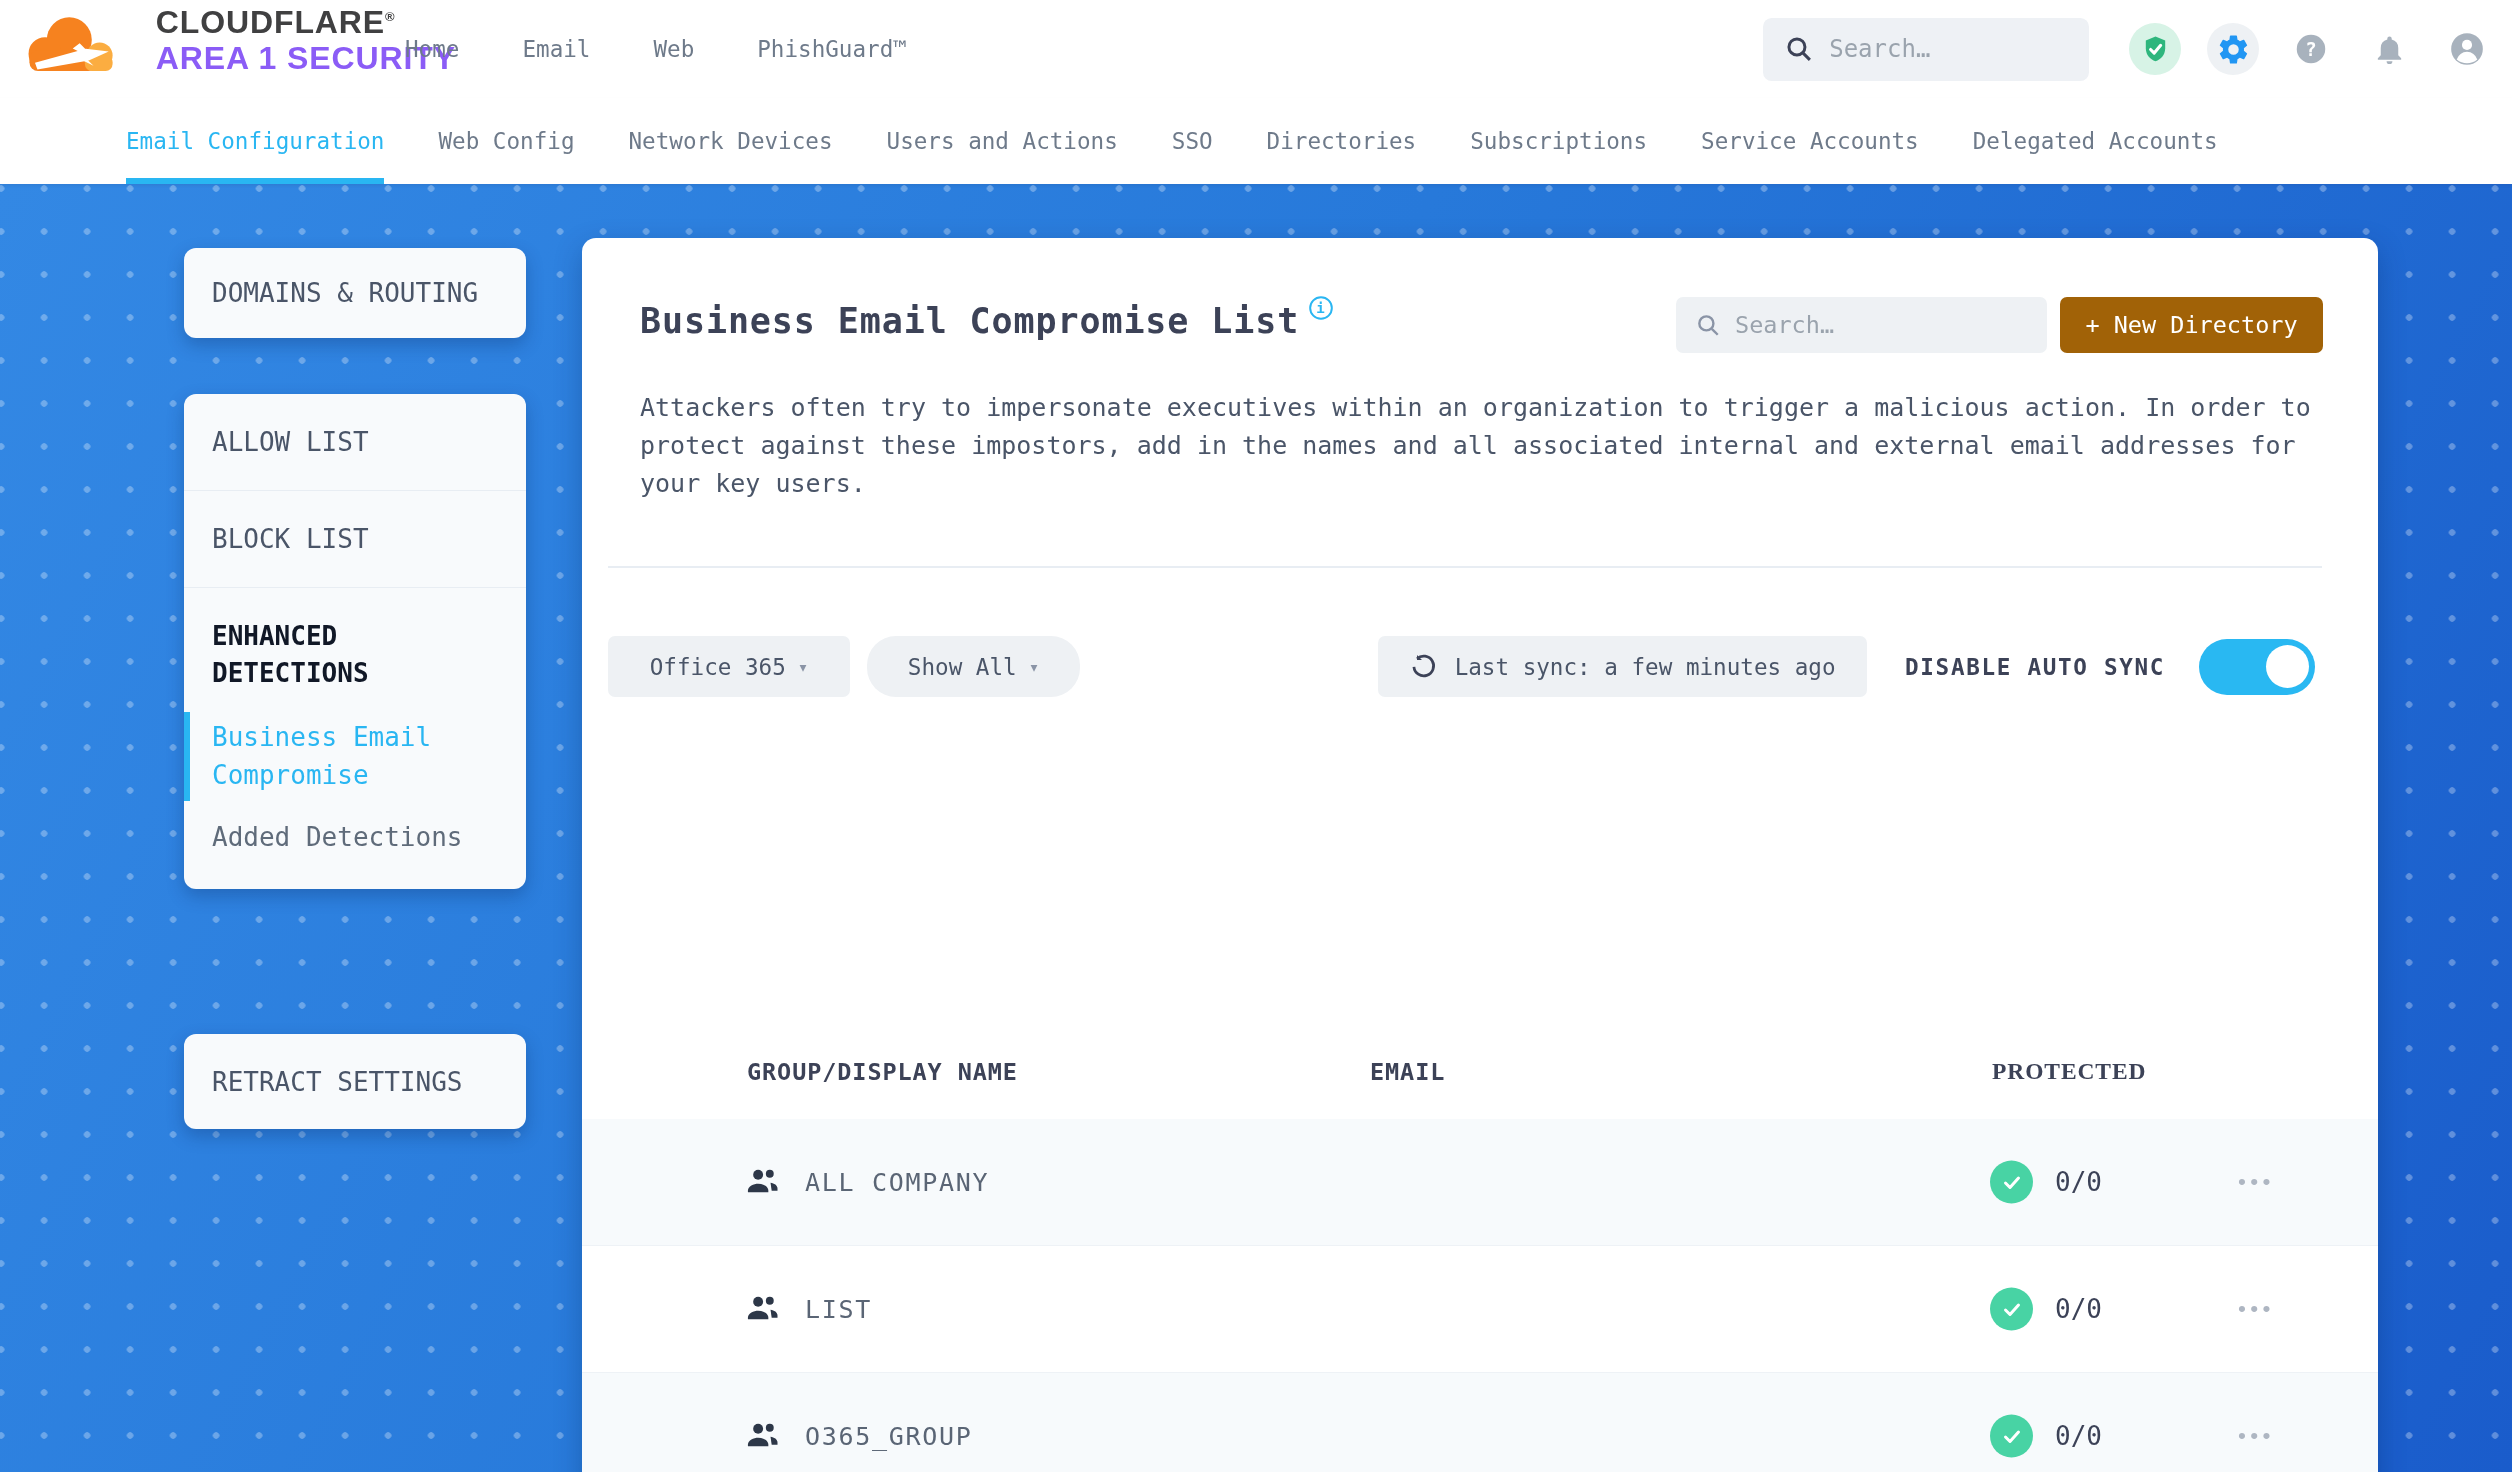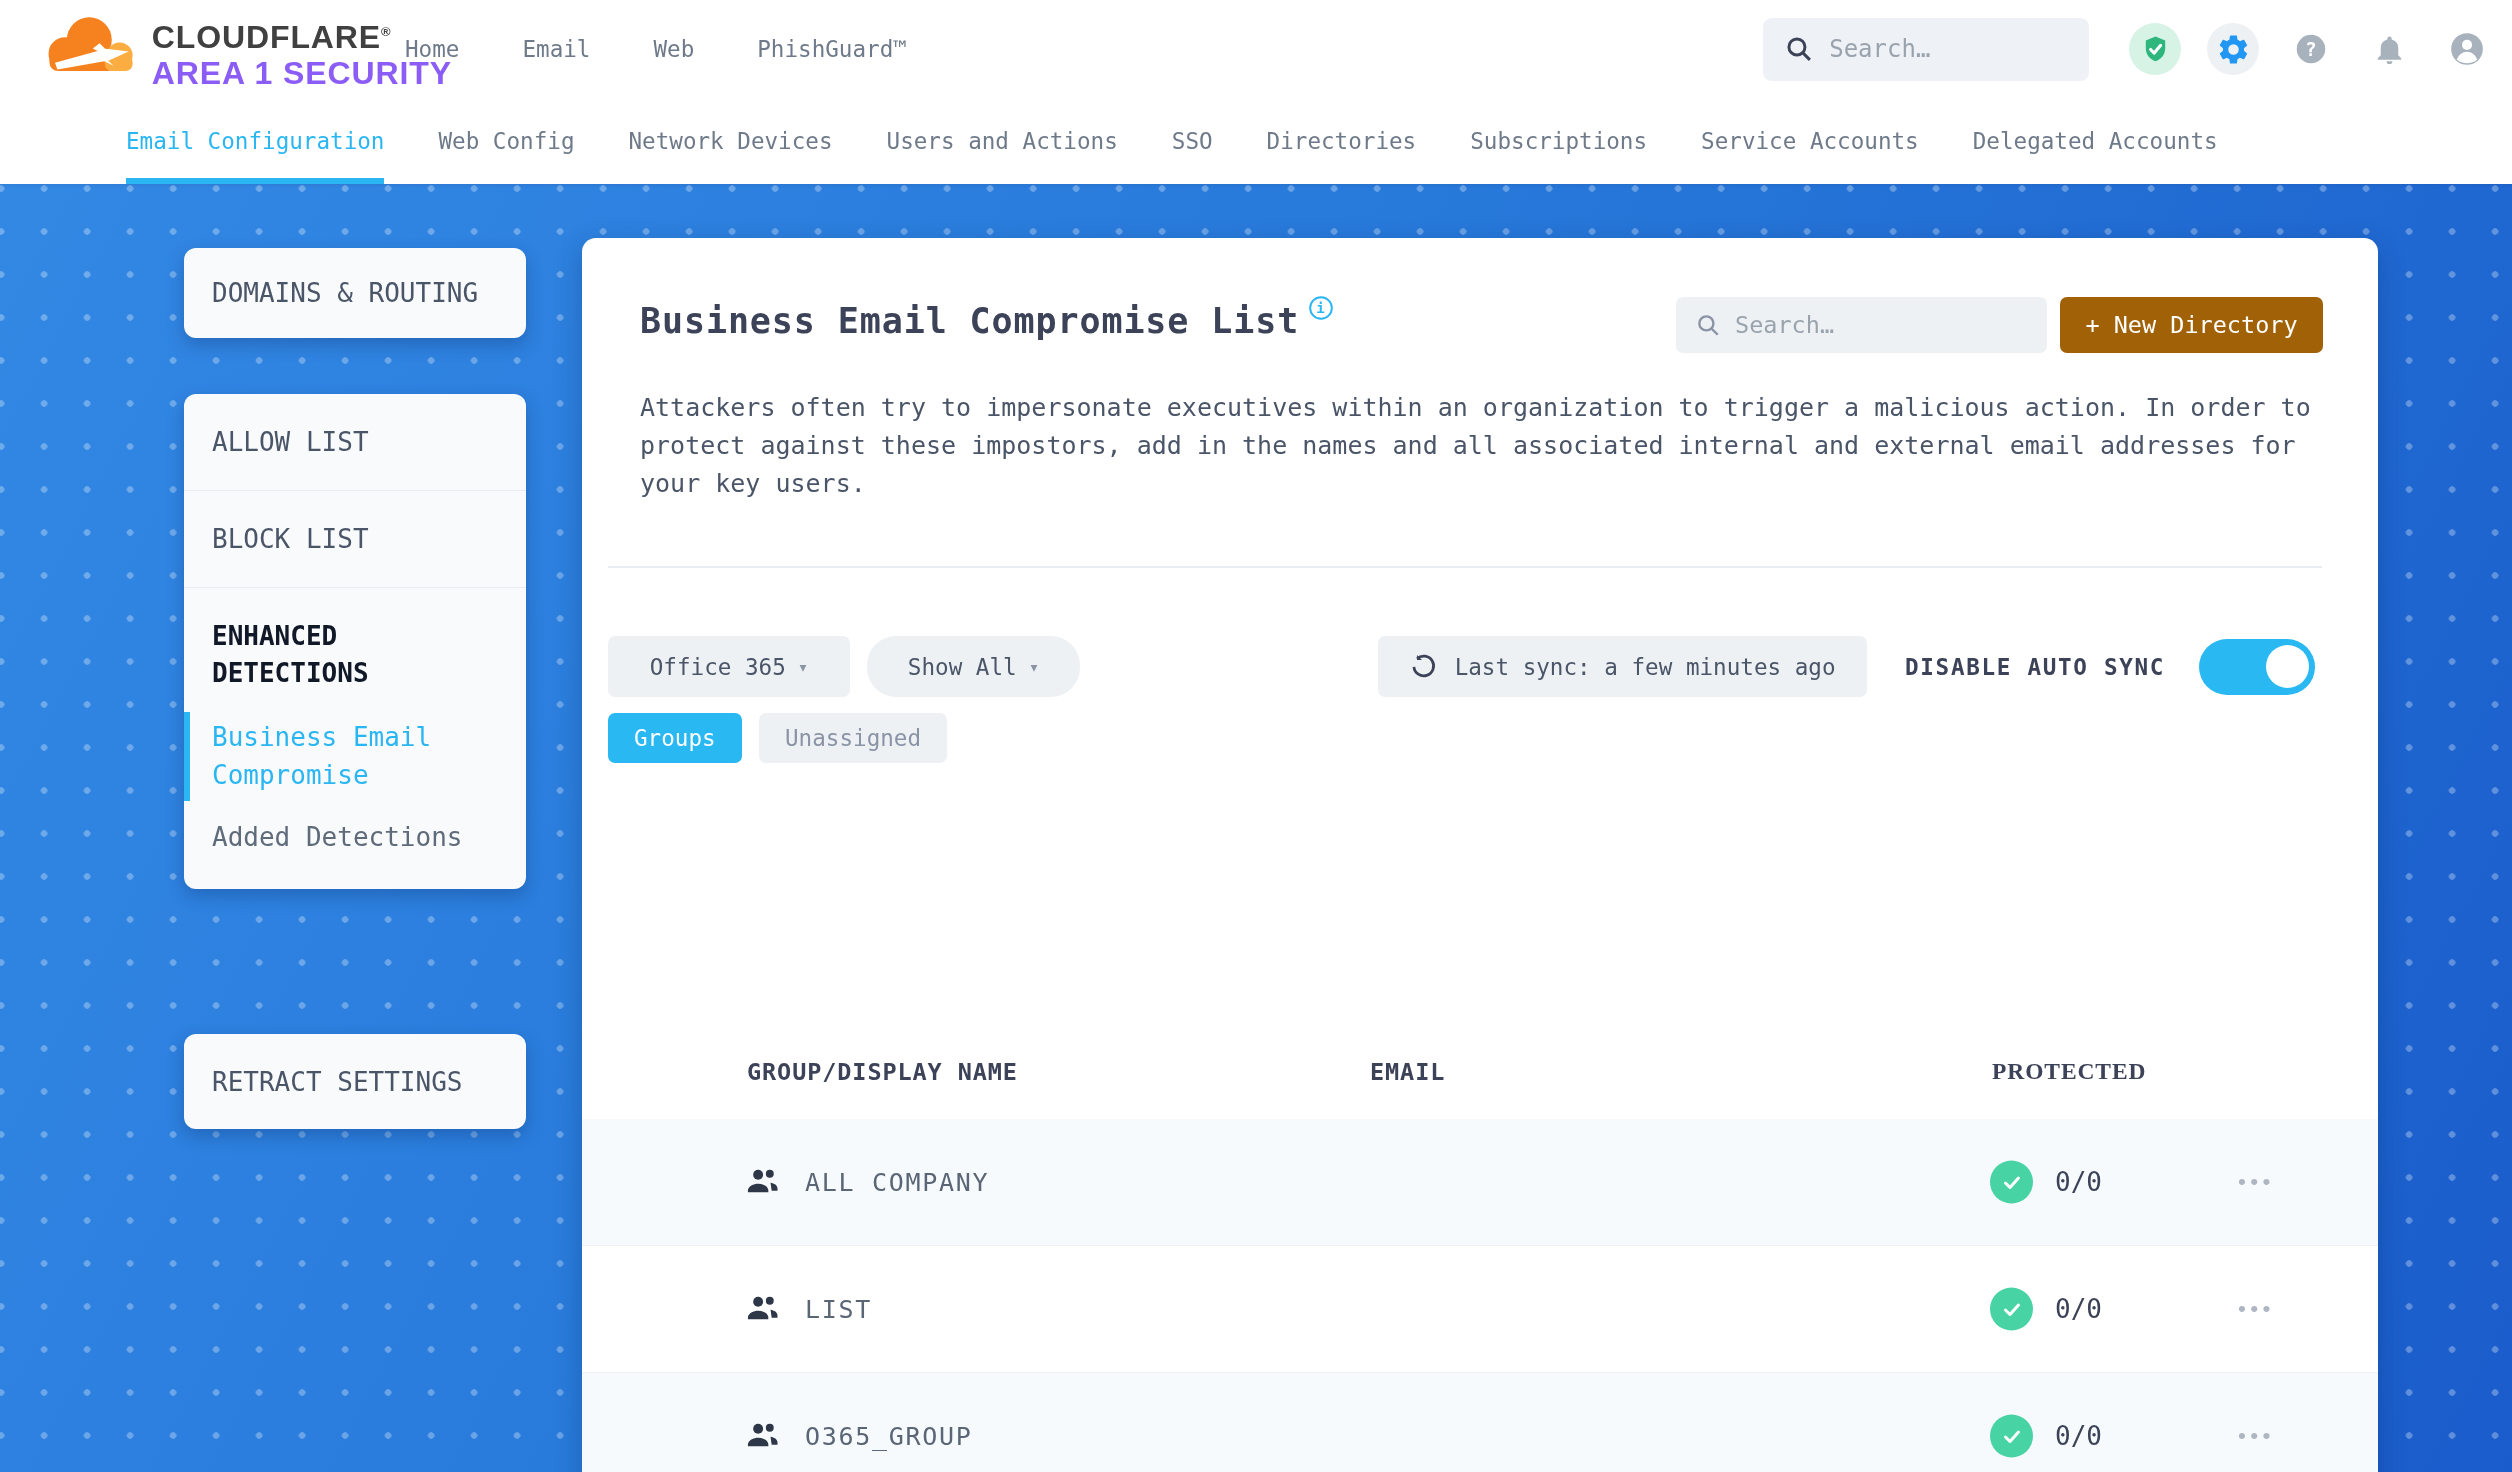--- a/index.html
+++ b/index.html
@@ -4,21 +4,21 @@
 <style>
   * { margin:0; padding:0; box-sizing:border-box; }
   html,body { background:#dfe6ee; }
   #screen {
     position:relative; width:2512px; height:1473px; overflow:hidden;
     font-family:"DejaVu Sans Mono","Liberation Mono",monospace;
     background:#fff;
   }
   
   .topbar { position:absolute; left:0; top:0; width:2512px; height:98px; background:#fff; z-index:5; }
-  .logo { position:absolute; left:39px; top:5.2px; display:flex; align-items:flex-end; cursor:pointer; }
+  .logo { position:absolute; left:19px; top:5.2px; display:flex; align-items:flex-start; cursor:pointer;gap:24px; }
   .logo-cloud { width:104px; height:87px; }
   .logo-text { margin-left:8.7px; font-family:"Liberation Sans",sans-serif; }
   .logo-brand { font-size:32px; font-weight:bold; color:#404041; letter-spacing:0.9px; line-height:1.1; }
   .logo-reg { font-size:13px; vertical-align:super; color:#404041; }
   .logo-sub { font-size:32px; font-weight:bold; color:#8b5cf6; letter-spacing:0.9px; }
   .topnav { position:absolute; left:405px; top:0; height:98px; display:flex; align-items:center; gap:63px; }
   .topnav a { font-size:22.6px; color:#6e7a8a; text-decoration:none; cursor:pointer; }
   .topbar-right { position:absolute; right:19px; top:0; height:98px; display:flex; align-items:center; gap:26px; }
   .gsearch { width:326px; height:63px; background:#eef1f5; border-radius:8.7px; display:flex; align-items:center; padding:0 21px; margin-right:14px; }
   .gsearch svg { flex:0 0 auto; }
@@ -228,24 +228,20 @@
               <polyline points="6.5,2.5 6.5,6.5 10.5,6.5" fill="#3c4257" stroke="none"></polyline>
             </svg>
           <span>Last sync: a few minutes ago</span>
         </button>
         <div class="autosync-label">DISABLE AUTO SYNC</div>
         <div class="toggle">
             <div class="knob"></div>
           </div>
       </div>
 
-      <div class="vtabs">
-        <div class="vtab active">Groups</div>
-        <div class="vtab">Unassigned</div>
-      </div>
 
       <div class="thead">
         <span class="th-name">GROUP/DISPLAY NAME</span>
         <span class="th-email">EMAIL</span>
         <span class="th-prot">PROTECTED</span>
       </div>
 
       <div class="tbody">
 
         <div class="trow tint">

